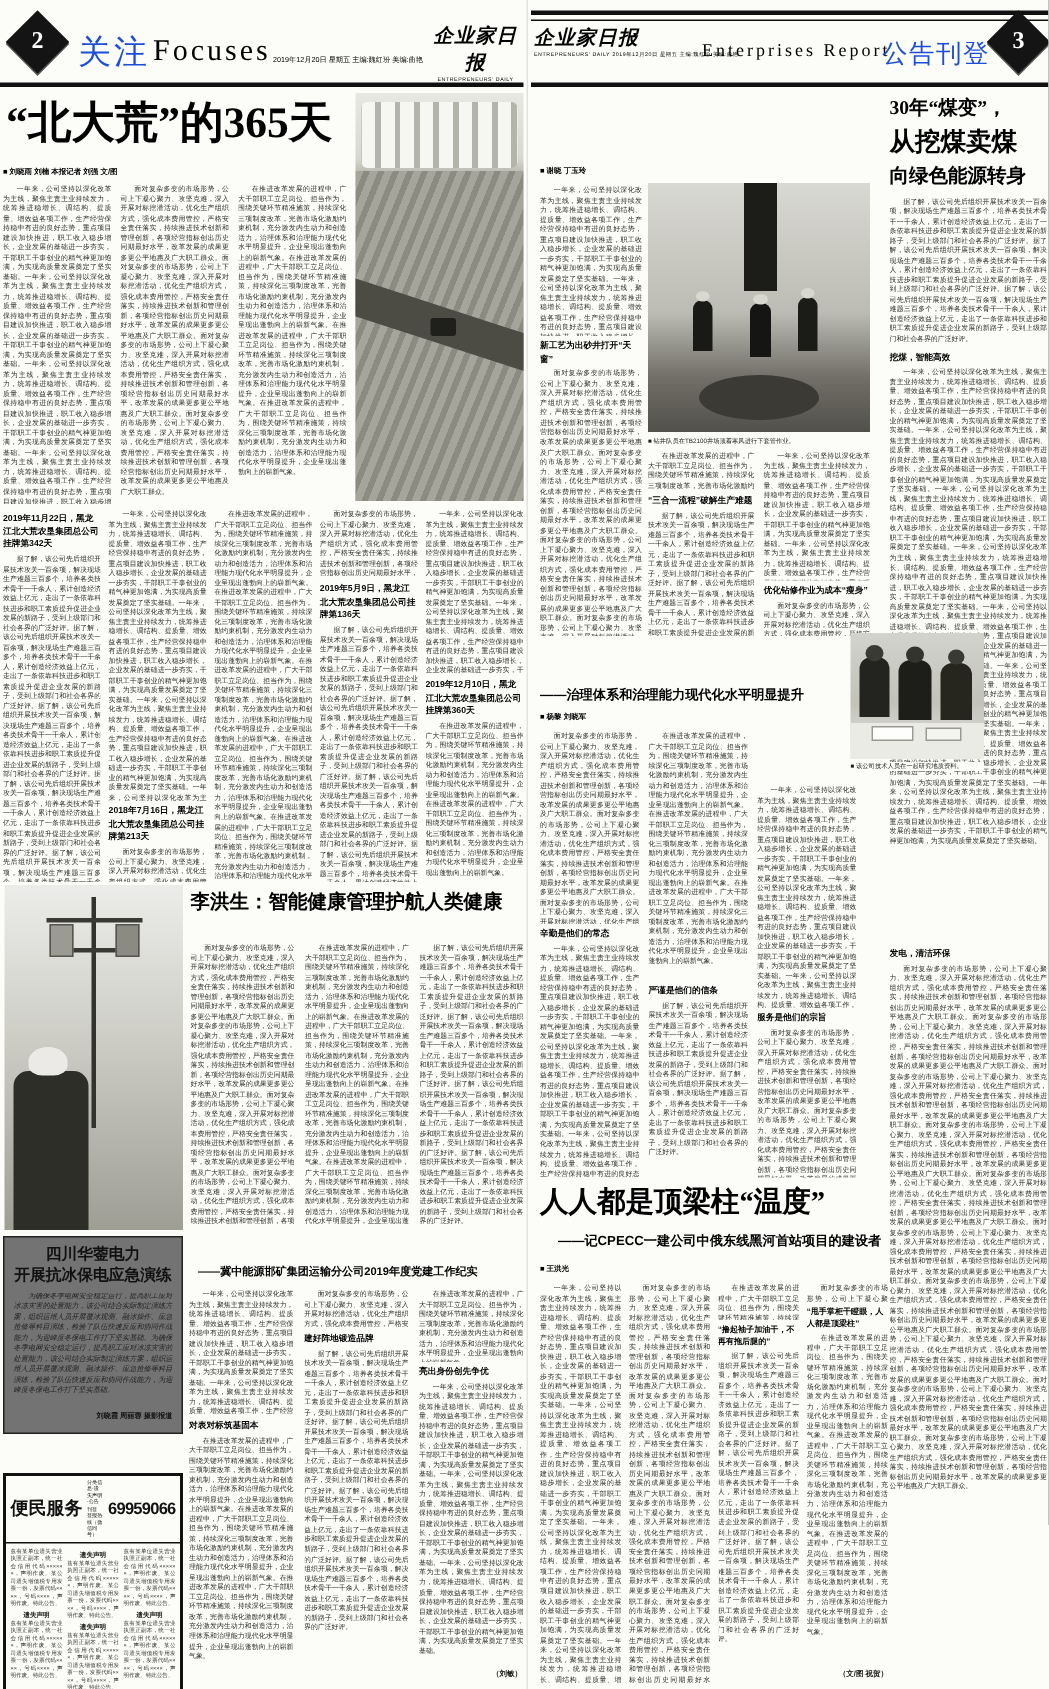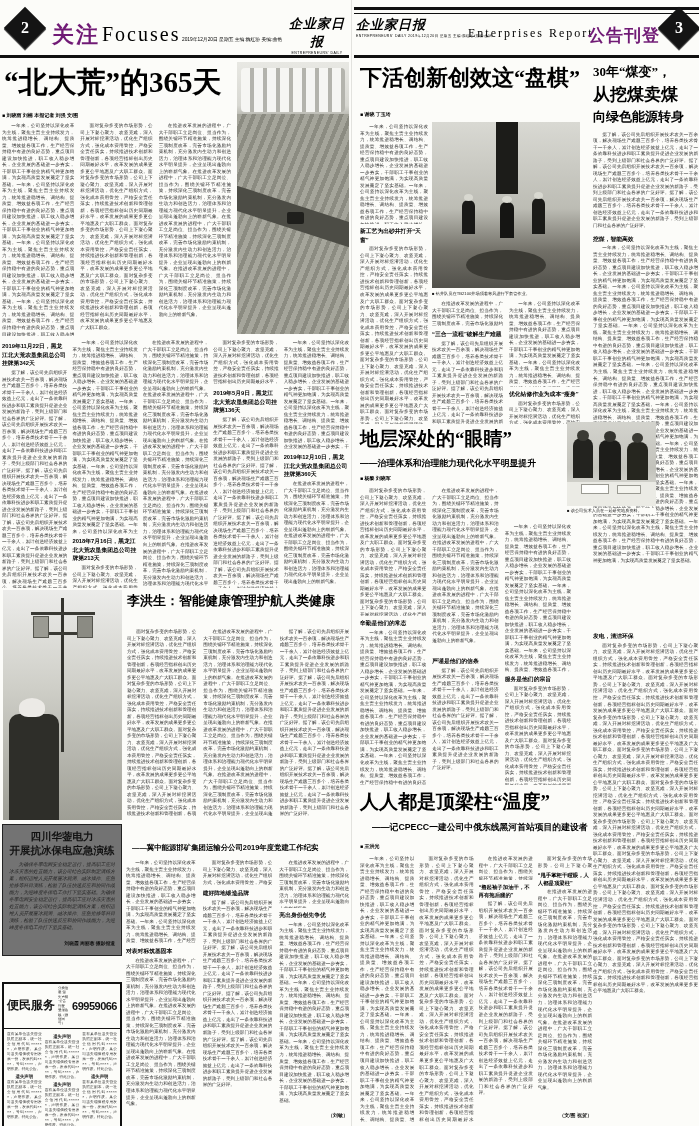--- a/index.html
+++ b/index.html
@@ -32,21 +32,21 @@
   .bm{position:absolute;border:2px solid #111;background:#fcfcf9;box-sizing:border-box;}
   .bm-head{display:flex;align-items:center;gap:3px;border-bottom:1px solid #111;padding:2px 3px;}
   .bm-title{font-weight:900;font-size:12px;font-family:"Liberation Serif",serif;}
   .bm-notes{font-size:3.4px;line-height:1.3;flex:1;}
   .bm-phone{font-weight:900;font-size:11px;letter-spacing:-0.5px;}
   .bm-body{display:flex;gap:3px;padding:3px;}
   .bm-col{flex:1;overflow:hidden;height:100px;}
   .ad-h{font-size:4.4px;font-weight:700;text-align:center;margin:2px 0 1px;}
   .ad-p{font-size:3.7px;line-height:1.35;text-align:justify;word-break:break-all;margin:0;color:#333;}
   .endmark{position:absolute;font-size:5px;font-weight:700;text-align:right;}
-  .secn{font-weight:700;font-size:22px;color:#701a75;letter-spacing:2px;}
+  .secn{font-weight:400;font-size:22px;color:#1d4ed8;letter-spacing:2px;}
   .sece{font-family:"Liberation Serif",serif;font-size:20px;letter-spacing:2px;color:#000;}
 </style>
 </head>
 <body>
 
 <div class="sheet">
 
   <div class="badge" style="left:10px;top:13px;">
       <span>2</span>
     </div>
@@ -195,21 +195,20 @@
     <div class="mast" style="font-size:13px;">企业家日报</div>
     <div class="mast-sub">ENTREPRENEURS' DAILY 2019年12月20日 星期五 主编:魏红玢 美编:曲艳</div>
   </div>
   <div class="abs sece" style="left:468px;top:26px;font-size:12px;">Enterprises Report</div>
   <div class="abs secn" style="left:588px;top:24px;font-size:17px;letter-spacing:1px;">公告刊登</div>
   <div class="badge" style="left:664px;top:13px;">
       <span>3</span>
     </div>
   <div class="rule" style="left:354px;top:55px;width:345px;height:3px;"></div>
 
-  <h1 class="hl abs" style="left:360px;top:66px;width:226px;font-size:22px;white-space:nowrap;">下活创新创效这“盘棋”</h1>
   <div class="by" style="left:360px;top:111px;width:70px;">■ 谢晓 丁玉玲</div>
 
   <div class="cols" style="left:360px;top:124px;width:68px;height:300px;">
     <div class="col">
       <p class="p" style="height:100px;">一年来，公司坚持以深化改革为主线，聚焦主责主业持续发力，统筹推进稳增长、调结构、提质量、增效益各项工作，生产经营保持稳中有进的良好态势，重点项目建设加快推进，职工收入稳步增长，企业发展的基础进一步夯实，干部职工干事创业的精气神更加饱满，为实现高质量发展奠定了坚实基础。一年来，公司坚持以深化改革为主线，聚焦主责主业持续发力，统筹推进稳增长、调结构、提质量、增效益各项工作，生产经营保持稳中有进的良好态势，重点项目建设加快推进，职工收入稳步增长，企业发展的基础进一步夯实，干部职工干事创业的精气神更加饱满，为实现高质量发展奠定了坚实基础。</p>
       <h4 class="dh">新工艺为出砂井打开“天窗”</h4>
       <p class="p">面对复杂多变的市场形势，公司上下凝心聚力、攻坚克难，深入开展对标挖潜活动，优化生产组织方式，强化成本费用管控，严格安全责任落实，持续推进技术创新和管理创新，各项经营指标创出历史同期最好水平，改革发展的成果更多更公平地惠及广大职工群众。面对复杂多变的市场形势，公司上下凝心聚力、攻坚克难，深入开展对标挖潜活动，优化生产组织方式，强化成本费用管控，严格安全责任落实，持续推进技术创新和管理创新，各项经营指标创出历史同期最好水平，改革发展的成果更多更公平地惠及广大职工群众。面对复杂多变的市场形势，公司上下凝心聚力、攻坚克难，深入开展对标挖潜活动，优化生产组织方式，强化成本费用管控，严格安全责任落实，持续推进技术创新和管理创新，各项经营指标创出历史同期最好水平，改革发展的成果更多更公平地惠及广大职工群众。面对复杂多变的市场形势，公司上下凝心聚力、攻坚克难，深入开展对标挖潜活动，优化生产组织方式，强化成本费用管控，严格安全责任落实，持续推进技术创新和管理创新，各项经营指标创出历史同期最好水平，改革发展的成果更多更公平地惠及广大职工群众。</p>
     </div>
   </div>
 
@@ -231,21 +230,20 @@
       <h4 class="dh">“三合一流程”破解生产难题</h4>
       <p class="p">据了解，该公司先后组织开展技术攻关一百余项，解决现场生产难题三百多个，培养各类技术骨干一千余人，累计创造经济效益上亿元，走出了一条依靠科技进步和职工素质提升促进企业发展的新路子，受到上级部门和社会各界的广泛好评。据了解，该公司先后组织开展技术攻关一百余项，解决现场生产难题三百多个，培养各类技术骨干一千余人，累计创造经济效益上亿元，走出了一条依靠科技进步和职工素质提升促进企业发展的新路子，受到上级部门和社会各界的广泛好评。</p>
     </div>
     <div class="col">
       <p class="p" style="height:86px;">一年来，公司坚持以深化改革为主线，聚焦主责主业持续发力，统筹推进稳增长、调结构、提质量、增效益各项工作，生产经营保持稳中有进的良好态势，重点项目建设加快推进，职工收入稳步增长，企业发展的基础进一步夯实，干部职工干事创业的精气神更加饱满，为实现高质量发展奠定了坚实基础。一年来，公司坚持以深化改革为主线，聚焦主责主业持续发力，统筹推进稳增长、调结构、提质量、增效益各项工作，生产经营保持稳中有进的良好态势，重点项目建设加快推进，职工收入稳步增长，企业发展的基础进一步夯实，干部职工干事创业的精气神更加饱满，为实现高质量发展奠定了坚实基础。</p>
       <h4 class="dh">优化钻修作业为成本“瘦身”</h4>
       <p class="p">面对复杂多变的市场形势，公司上下凝心聚力、攻坚克难，深入开展对标挖潜活动，优化生产组织方式，强化成本费用管控，严格安全责任落实，持续推进技术创新和管理创新，各项经营指标创出历史同期最好水平，改革发展的成果更多更公平地惠及广大职工群众。</p>
     </div>
   </div>
 
-  <h2 class="hl abs" style="left:360px;top:428px;width:215px;font-size:19px;white-space:nowrap;">地层深处的“眼睛”</h2>
   <div class="sub" style="left:360px;top:458px;width:212px;font-size:8.8px;">——治理体系和治理能力现代化水平明显提升</div>
   <div class="by" style="left:360px;top:475px;width:80px;">■ 杨黎 刘晓军</div>
   <div class="cols" style="left:360px;top:488px;width:211px;height:297px;gap:6px;">
     <div class="col">
       <p class="p" style="height:128px;">面对复杂多变的市场形势，公司上下凝心聚力、攻坚克难，深入开展对标挖潜活动，优化生产组织方式，强化成本费用管控，严格安全责任落实，持续推进技术创新和管理创新，各项经营指标创出历史同期最好水平，改革发展的成果更多更公平地惠及广大职工群众。面对复杂多变的市场形势，公司上下凝心聚力、攻坚克难，深入开展对标挖潜活动，优化生产组织方式，强化成本费用管控，严格安全责任落实，持续推进技术创新和管理创新，各项经营指标创出历史同期最好水平，改革发展的成果更多更公平地惠及广大职工群众。面对复杂多变的市场形势，公司上下凝心聚力、攻坚克难，深入开展对标挖潜活动，优化生产组织方式，强化成本费用管控，严格安全责任落实，持续推进技术创新和管理创新，各项经营指标创出历史同期最好水平，改革发展的成果更多更公平地惠及广大职工群众。</p>
       <h4 class="dh">辛勤是他们的常态</h4>
       <p class="p">一年来，公司坚持以深化改革为主线，聚焦主责主业持续发力，统筹推进稳增长、调结构、提质量、增效益各项工作，生产经营保持稳中有进的良好态势，重点项目建设加快推进，职工收入稳步增长，企业发展的基础进一步夯实，干部职工干事创业的精气神更加饱满，为实现高质量发展奠定了坚实基础。一年来，公司坚持以深化改革为主线，聚焦主责主业持续发力，统筹推进稳增长、调结构、提质量、增效益各项工作，生产经营保持稳中有进的良好态势，重点项目建设加快推进，职工收入稳步增长，企业发展的基础进一步夯实，干部职工干事创业的精气神更加饱满，为实现高质量发展奠定了坚实基础。一年来，公司坚持以深化改革为主线，聚焦主责主业持续发力，统筹推进稳增长、调结构、提质量、增效益各项工作，生产经营保持稳中有进的良好态势，重点项目建设加快推进，职工收入稳步增长，企业发展的基础进一步夯实，干部职工干事创业的精气神更加饱满，为实现高质量发展奠定了坚实基础。</p>
     </div>
     <div class="col">
       <p class="p" style="height:166px;">在推进改革发展的进程中，广大干部职工立足岗位、担当作为，围绕关键环节精准施策，持续深化三项制度改革，完善市场化激励约束机制，充分激发内生动力和创造活力，治理体系和治理能力现代化水平明显提升，企业呈现出蓬勃向上的崭新气象。在推进改革发展的进程中，广大干部职工立足岗位、担当作为，围绕关键环节精准施策，持续深化三项制度改革，完善市场化激励约束机制，充分激发内生动力和创造活力，治理体系和治理能力现代化水平明显提升，企业呈现出蓬勃向上的崭新气象。在推进改革发展的进程中，广大干部职工立足岗位、担当作为，围绕关键环节精准施策，持续深化三项制度改革，完善市场化激励约束机制，充分激发内生动力和创造活力，治理体系和治理能力现代化水平明显提升，企业呈现出蓬勃向上的崭新气象。</p>

